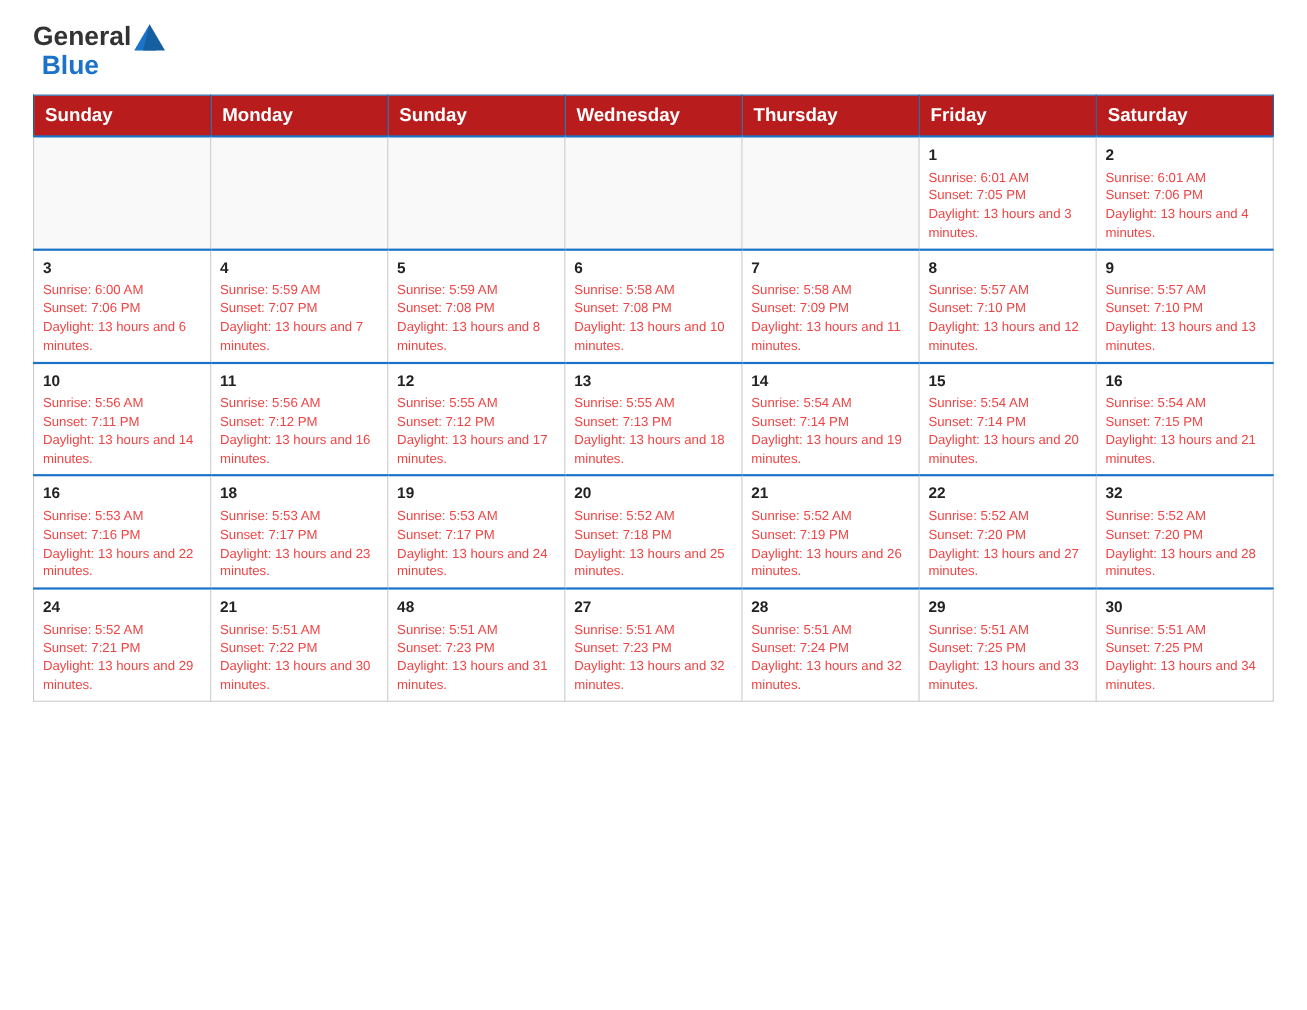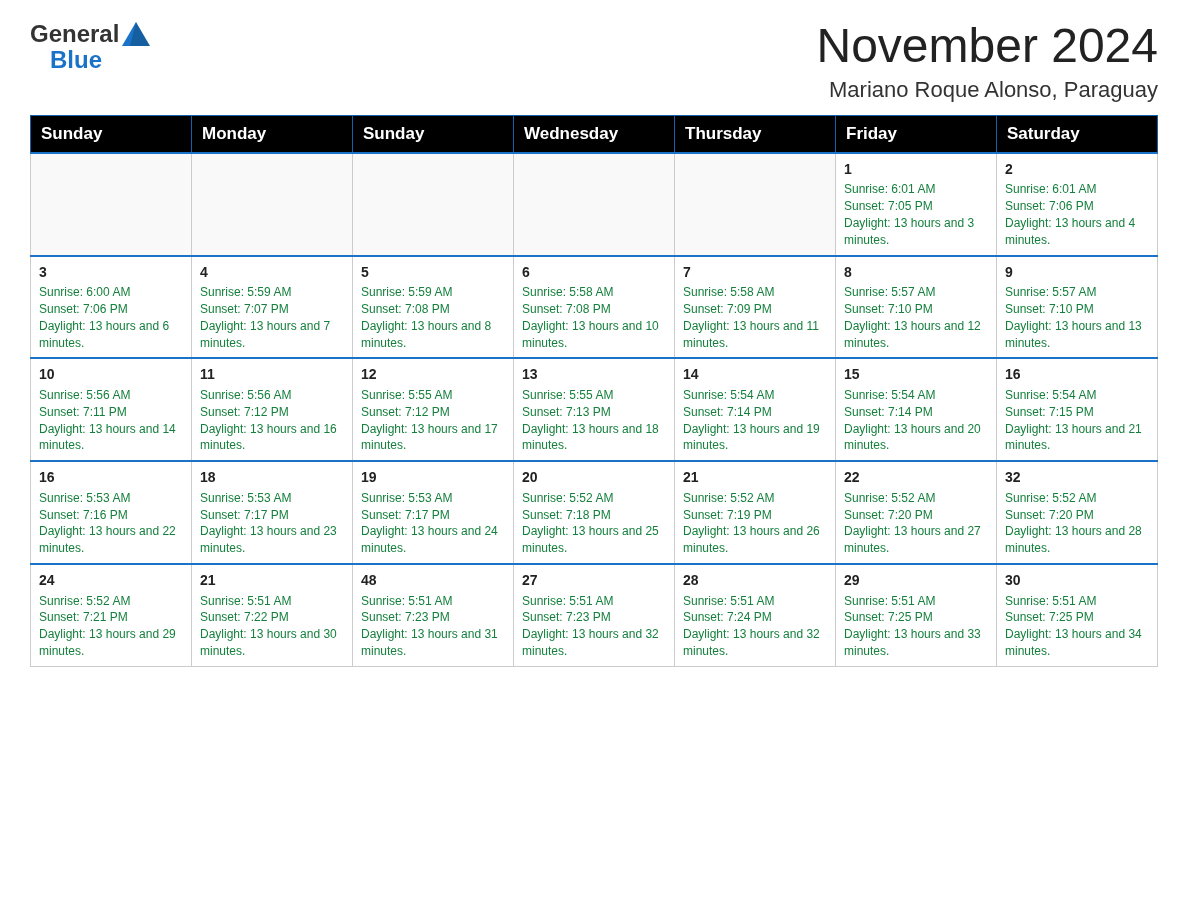--- a/index.html
+++ b/index.html
@@ -30,21 +30,21 @@
       font-weight: 400;
       color: #333;
       margin-top: 4px;
     }
     .calendar {
       width: 100%;
       border-collapse: collapse;
       margin-top: 12px;
     }
     .calendar th {
-      background-color: #000000;
+      background-color: #b91c1c;
       color: #fff;
       font-size: 17px;
       font-weight: 600;
       padding: 8px 10px;
       text-align: left;
       border: 1px solid #1560a8;
       margin-top: 28px;
     }
     .calendar td {
       vertical-align: top;
@@ -63,38 +63,38 @@
       border-top: 2px solid #1a73c9;
     }
     .day-number {
       font-size: 14px;
       font-weight: 600;
       color: #222;
       display: block;
       margin-bottom: 2px;
     }
     .day-info {
-      color: #15803d;
+      color: #ef4444;
       font-size: 12px;
     }
     .empty-cell {
       background: #f9f9f9;
     }
     .logo-wrapper {
       display: flex;
       flex-direction: column;
     }
     .logo-line1 {
       display: flex;
     }
     .logo-line2 {
       display: flex;
       align-items: center;
       margin-top: -2px;
-      margin-left: 16px;
+      margin-left: 4px;
       text-align: center;
     }
     .triangle-container {
       position: relative;
       width: 28px;
       height: 28px;
       margin-left: 3px;
     }
     .tri1 {
       width: 0;
@@ -126,24 +126,20 @@
       <span style="font-size:24px;font-weight:bold;color:#333;">General</span>
       <div class="triangle-container">
         <div class="tri1"></div>
         <div class="tri2"></div>
       </div>
     </div>
     <div class="logo-line2">
       <span style="font-size:24px;font-weight:bold;color:#1a73c9;margin-left:4px;">Blue</span>
     </div>
   </div>
-  <div class="title-block">
-    <div class="month-title">November 2024</div>
-    <div class="location-title">Mariano Roque Alonso, Paraguay</div>
-  </div>
 </div>
 
 <table class="calendar">
   <thead>
     <tr>
     <th>Sunday</th>
         <th>Monday</th>
         <th>Sunday</th>
         <th>Wednesday</th>
         <th>Thursday</th>

